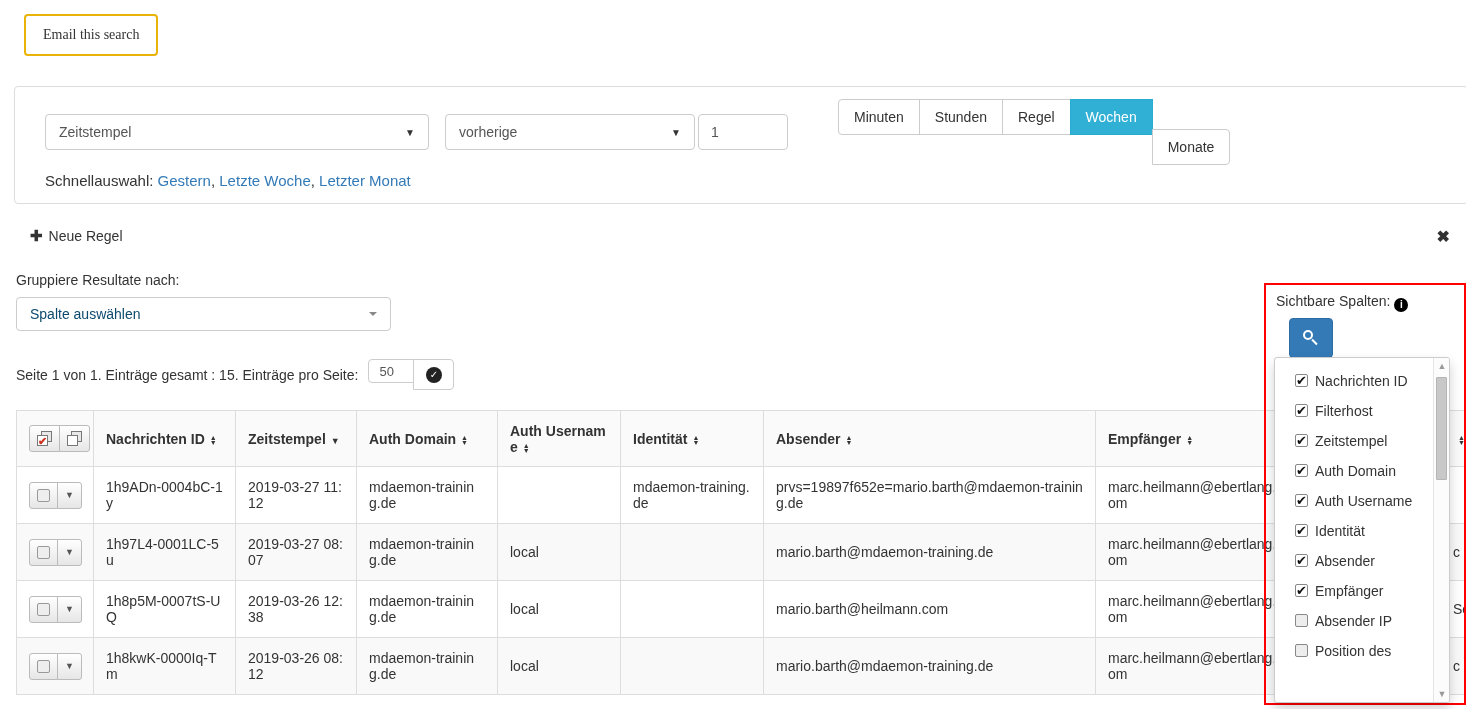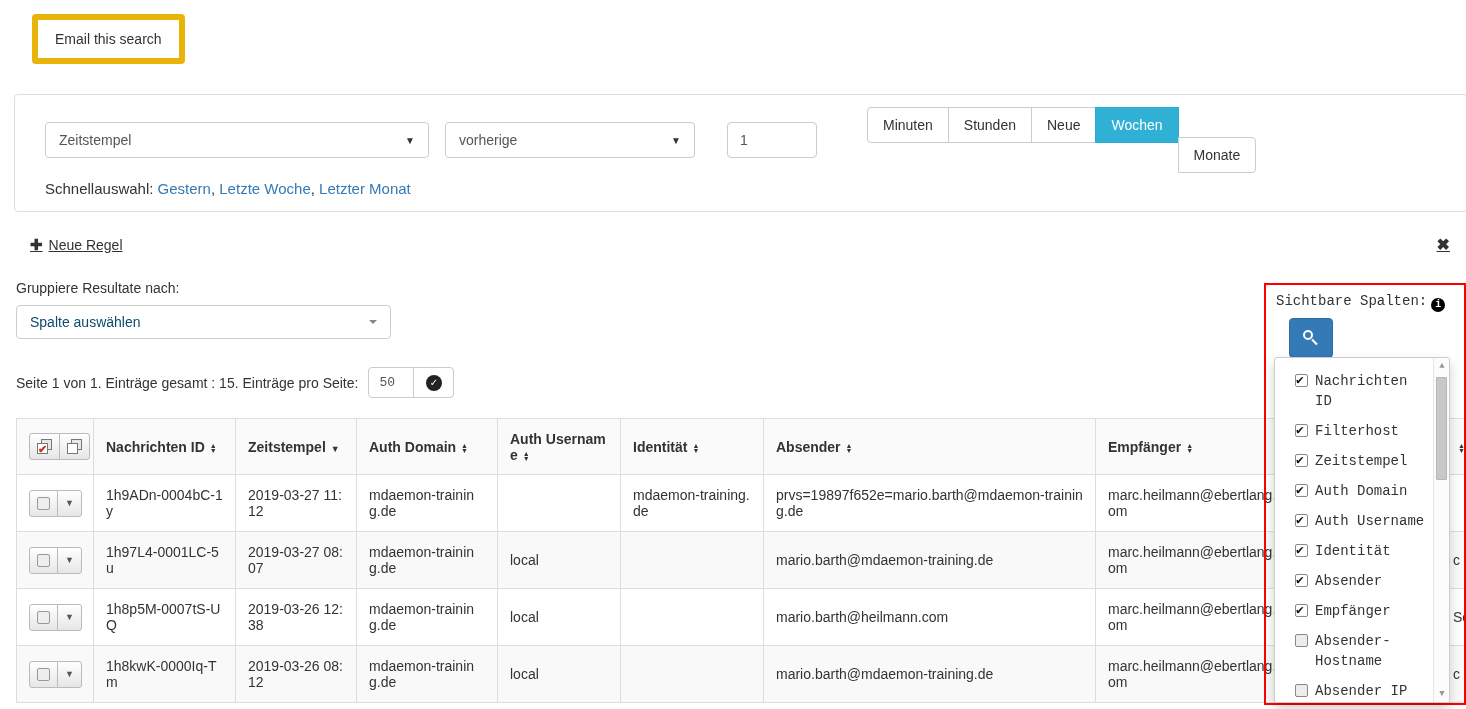--- a/index.html
+++ b/index.html
@@ -1,61 +1,61 @@
 <!DOCTYPE html>
 <html><head>
 <meta charset="utf-8">
 <style>
   * { box-sizing: border-box; margin: 0; padding: 0; }
   html,body { width:1466px; height:709px; overflow:hidden; background:#fff;
     font-family:"Liberation Sans", sans-serif; color:#333; font-size:14px; position:relative; }
 
   
-  .email-btn { margin:14px 0 0 32px; padding:11px 17px; background:#fff; border:6px solid #eab308;
-    border-radius:4px; font-size:14px; color:#333; cursor:pointer; font-family:Liberation Sans, sans-serif; }
+  .email-btn { margin:14px 0 0 24px; padding:11px 17px; background:#fff; border:2px solid #eab308;
+    border-radius:4px; font-size:14px; color:#333; cursor:pointer; font-family:Liberation Serif, serif; }
 
   
   .rules-panel { margin:30px 0 0 14px; width:1454px; border:1px solid #ddd; border-radius:4px;
     padding:12px 16px 14px 16px; }
   .rules-title { font-size:20px; font-weight:normal; color:#333; margin:6px 0 24px 14px; }
   .rules-row { display:flex; align-items:center; margin-left:14px; }
   .fake-select { height:36px; border:1px solid #ccc; border-radius:4px; background:#fff;
     display:flex; align-items:center; justify-content:space-between; padding:0 13px; color:#555; cursor:pointer; }
   .sel-field { width:384px; margin-right:16px; }
-  .sel-op { width:250px; margin-right:32px; }
+  .sel-op { width:250px; margin-right:3px; }
   .caret-solid { font-size:10px; color:#333; }
   .amount-input { width:90px; height:36px; border:1px solid #ccc; border-radius:4px; padding:0 12px;
     font-size:14px; color:#555; margin-right:12px; font-family:inherit; }
   .unit-group { display:flex;padding-left:38px; }
   .unit-btn { height:36px; padding:0 15px; background:#fff; border:1px solid #ccc; margin-left:-1px;
     font-size:14px; color:#333; cursor:pointer; font-family:inherit; }
   .unit-btn:first-child { border-radius:4px 0 0 4px; margin-left:0; }
   .unit-btn:last-child { border-radius:0 4px 4px 0;margin-top:30px; }
   .unit-btn.active { background:#31b0d5; border-color:#2aabd2; color:#fff; }
   .quick-row { margin:7px 0 0 14px; font-size:15px; color:#333; }
   .quick-link { color:#337ab7; text-decoration:none; cursor:pointer; }
 
   
-  .new-rule-row { margin:23px 16px 0 16px; display:flex; justify-content:space-between; align-items:flex-end;text-decoration:underline; }
+  .new-rule-row { margin:23px 16px 0 16px; display:flex; justify-content:space-between; align-items:flex-start; }
   .new-rule { margin-left:14px; cursor:pointer; color:#333; }
   .plus-ic { font-weight:bold; font-size:15px; margin-right:6px; }
   .close-x { font-size:16px; color:#333; cursor:pointer; font-weight:bold; }
 
   
   .groupby-label { margin:26px 0 0 16px; }
   .groupby-select { margin:9px 0 0 16px; width:375px; height:34px; }
   .groupby-select .ph { color:#0c4a6e; }
   .caret-sm { width:0; height:0; border-left:4px solid transparent; border-right:4px solid transparent;
     border-top:4px solid #888; }
 
   
   .page-row { margin:28px 0 0 16px; display:flex; align-items:center; }
   .pg-group { display:flex; margin-left:10px; }
-  .pg-input { width:46px; height:31px; border:1px solid #ccc; border-radius:4px 0 0 4px; padding:0 10px;
-    font-size:13px; color:#555; font-family:Liberation Mono, monospace; }
+  .pg-input { width:46px; height:24px; border:1px solid #ccc; border-radius:4px 0 0 4px; padding:0 10px;
+    font-size:13px; color:#555; font-family:Liberation Sans, sans-serif; }
   .pg-btn { width:41px; height:31px; margin-left:-1px; border:1px solid #ccc; border-radius:0 4px 4px 0;
     background:#fff; cursor:pointer; display:flex; align-items:center; justify-content:center; }
   .chk-circle { width:16px; height:16px; background:#222; border-radius:50%; color:#fff; font-size:10px;
     display:flex; align-items:center; justify-content:center; }
 
   
   table.results { margin:20px 0 0 16px; border-collapse:collapse; table-layout:fixed; width:1588px; }
   .results th, .results td { border:1px solid #ddd; padding:8px 12px; font-size:14px; text-align:left;
     vertical-align:middle; word-break:break-all; }
   .results thead th { font-weight:bold; background:#fafafa; height:56px; cursor:pointer; }
@@ -76,21 +76,21 @@
   .mini-btn:last-child { border-radius:0 3px 3px 0; }
   .stack { position:relative; width:15px; height:15px; }
   .stack .back { position:absolute; top:0; right:0; width:11px; height:11px; border:1px solid #777; background:#e8e8e8; }
   .stack .front { position:absolute; bottom:0; left:0; width:11px; height:11px; border:1px solid #777; background:#fff; }
   .stack .redchk { position:absolute; bottom:-1px; left:1px; color:#c32; font-size:11px; line-height:11px; }
   .row-sq { width:13px; height:13px; border:1px solid #999; background:#eee; border-radius:2px; }
   .row-caret { font-size:9px; color:#555; }
 
   
   .cols-panel { position:absolute; left:1264px; top:283px; width:202px; height:422px;
-    border:2px solid #ff0000;font-family:Liberation Mono, monospace; }
+    border:2px solid #ff0000; }
   .cols-head { background:transparent; padding:8px 0 0 10px; }
   .cols-label { font-size:14px; color:#333; display:inline-block; }
   .info-ic { display:inline-block; width:14px; height:14px; background:#000; color:#fff; border-radius:50%;
     font-size:10px; font-weight:bold; text-align:center; line-height:14px; margin-left:4px; vertical-align:-2px; }
   .cols-controls { display:flex; margin:8px 0 0 10px; align-items:center; }
   .anpassen-btn { width:132px; height:32px; border:1px solid #ccc; border-radius:4px;
     background:linear-gradient(#f8f8f8,#ececec); display:flex; align-items:center; justify-content:space-between;
     padding:0 12px; color:#333; cursor:pointer; }
   .search-btn { margin-left:13px; width:44px; height:40px; background:#337ab7; border:1px solid #2e6da4;
     border-radius:4px; cursor:pointer; display:flex; align-items:center; justify-content:center; position:relative; top:-2px; }
@@ -131,21 +131,21 @@
       <span class="caret-solid">▼</span>
     </div>
     <div class="fake-select sel-op">
       <span>vorherige</span>
       <span class="caret-solid">▼</span>
     </div>
     <input class="amount-input" value="1" style="">
     <div class="unit-group">
       <button class="unit-btn">Minuten</button>
       <button class="unit-btn">Stunden</button>
-      <button class="unit-btn">Neue</button>
+      <button class="unit-btn">Regel</button>
       <button class="unit-btn active">Wochen</button>
       <button class="unit-btn">Monate</button>
     </div>
   </div>
   <div class="quick-row">
     <span>Schnellauswahl:</span>
     <a class="quick-link">Gestern</a><span>, </span><a class="quick-link">Letzte Woche</a><span>, </span><a class="quick-link">Letzter Monat</a>
   </div>
 </section>
 
@@ -359,24 +359,20 @@
     <div class="opt">
       <span class="cb checked"></span>
       <span class="opt-label">Absender</span>
     </div>
     <div class="opt">
       <span class="cb checked"></span>
       <span class="opt-label">Empfänger</span>
     </div>
     <div class="opt">
       <span class="cb"></span>
-      <span class="opt-label">Absender-Hostname</span>
-    </div>
-    <div class="opt">
-      <span class="cb"></span>
       <span class="opt-label">Absender IP</span>
     </div>
     <div class="opt">
       <span class="cb"></span>
       <span class="opt-label">Position des</span>
     </div>
 
     <div class="list-scrollbar">
       <span class="sb-arrow sb-up">▲</span>
       <span class="sb-thumb"></span>

